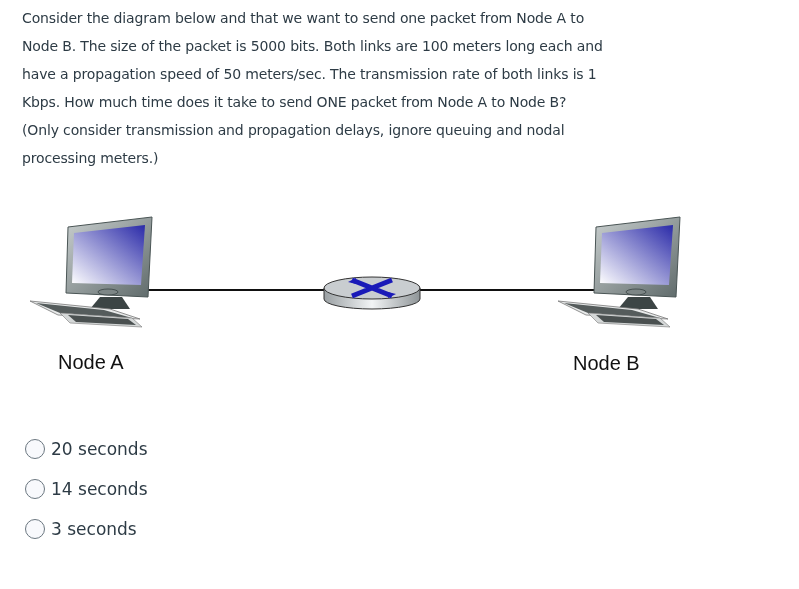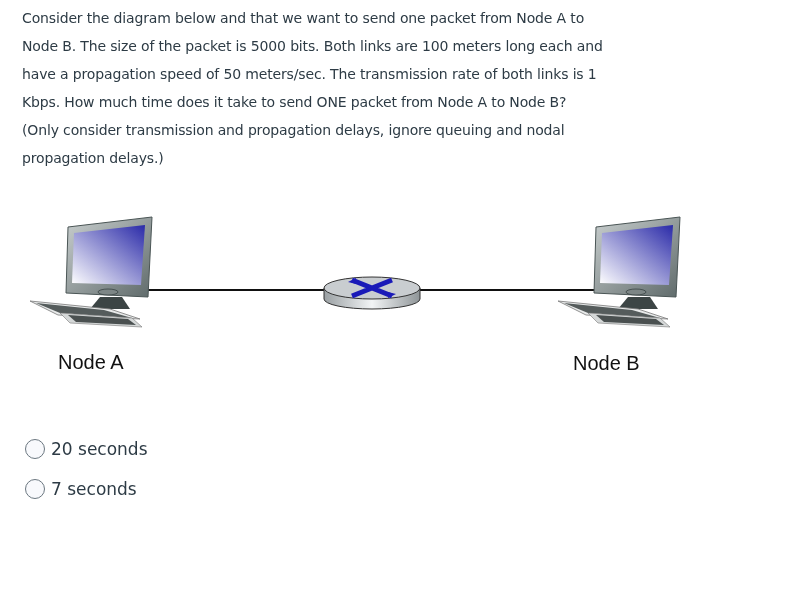--- a/index.html
+++ b/index.html
@@ -30,21 +30,21 @@
   </style>
 </head>
 <body>
 
 <div class="question">
   <span>Consider the diagram below and that we want to send one packet from Node A to</span>
   <span>Node B. The size of the packet is 5000 bits. Both links are 100 meters long each and</span>
   <span>have a propagation speed of 50 meters/sec. The transmission rate of both links is 1</span>
   <span>Kbps. How much time does it take to send ONE packet from Node A to Node B?</span>
   <span>(Only consider transmission and propagation delays, ignore queuing and nodal</span>
-  <span>propagation delays.)</span>
+  <span>processing meters.)</span>
 </div>
 
 <div class="diagram">
 
   <div class="link" style="left:138px; width:190px;"></div>
   <div class="link" style="left:418px; width:180px;"></div>
 
   <svg style="position:absolute; left:30px; top:15px;" width="130" height="120" viewBox="0 0 130 120">
     <defs>
       <linearGradient id="scrA" x1="1" y1="0" x2="0" y2="1">
@@ -106,15 +106,19 @@
   <div class="node-label" style="left:573px; top:152px;">Node B</div>
 </div>
 
 <div class="options">
   <label class="option">
     <span class="radio"></span>
     <span class="opt-label">20 seconds</span>
   </label>
   <label class="option">
     <span class="radio"></span>
-    <span class="opt-label">7 seconds</span>
+    <span class="opt-label">14 seconds</span>
+  </label>
+  <label class="option">
+    <span class="radio"></span>
+    <span class="opt-label">3 seconds</span>
   </label>
 </div>
 
 </body></html>

